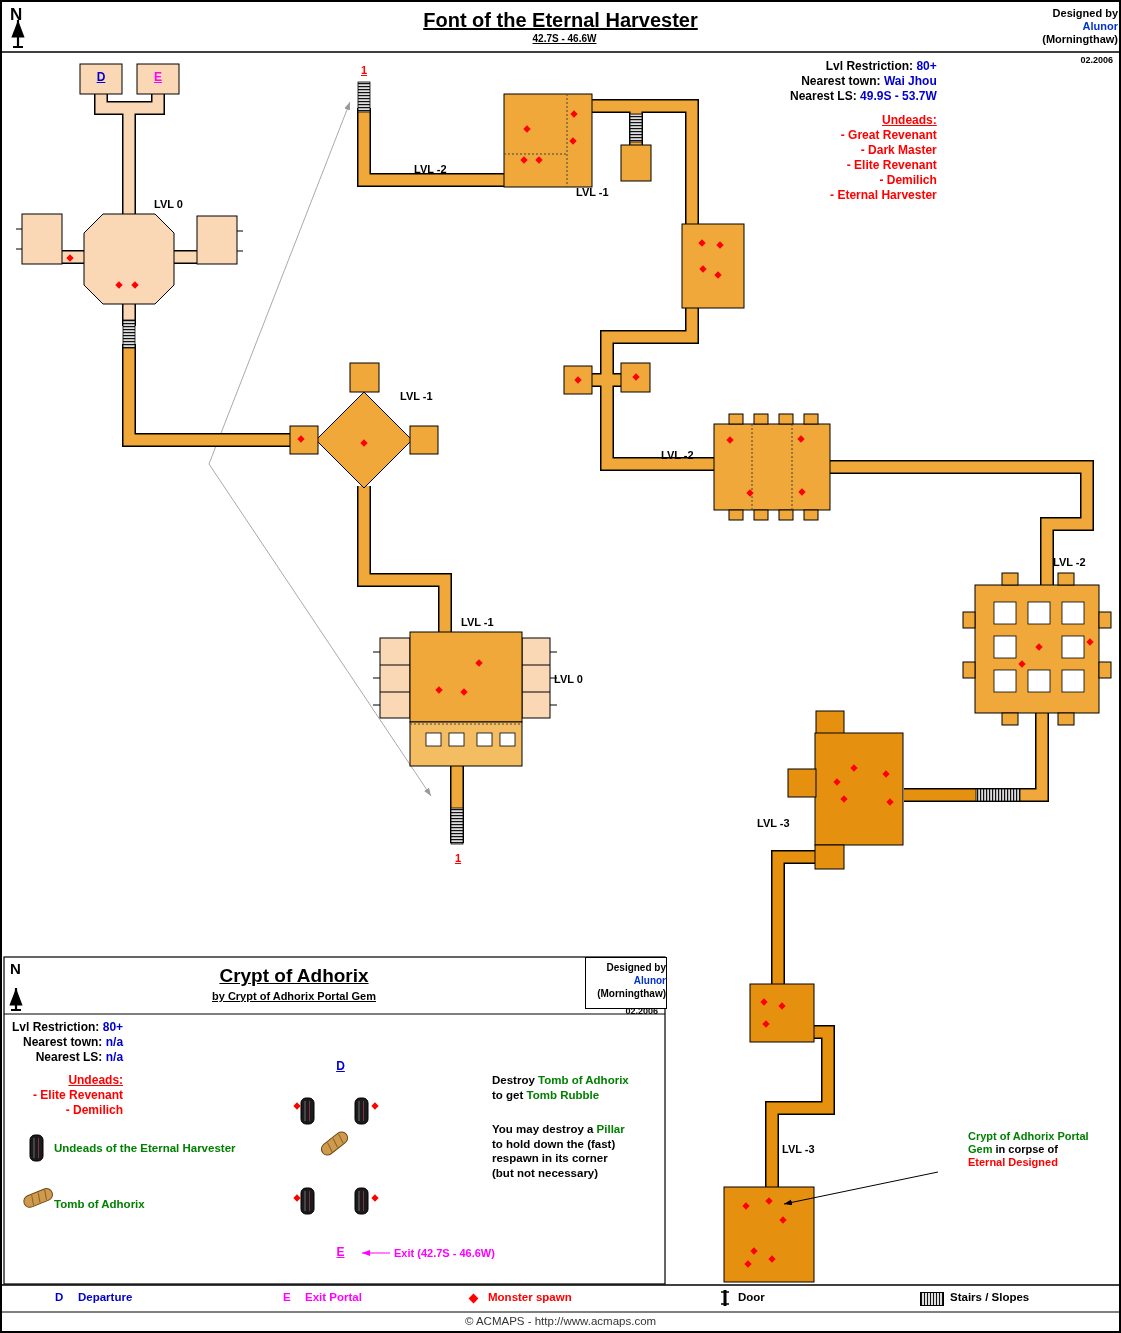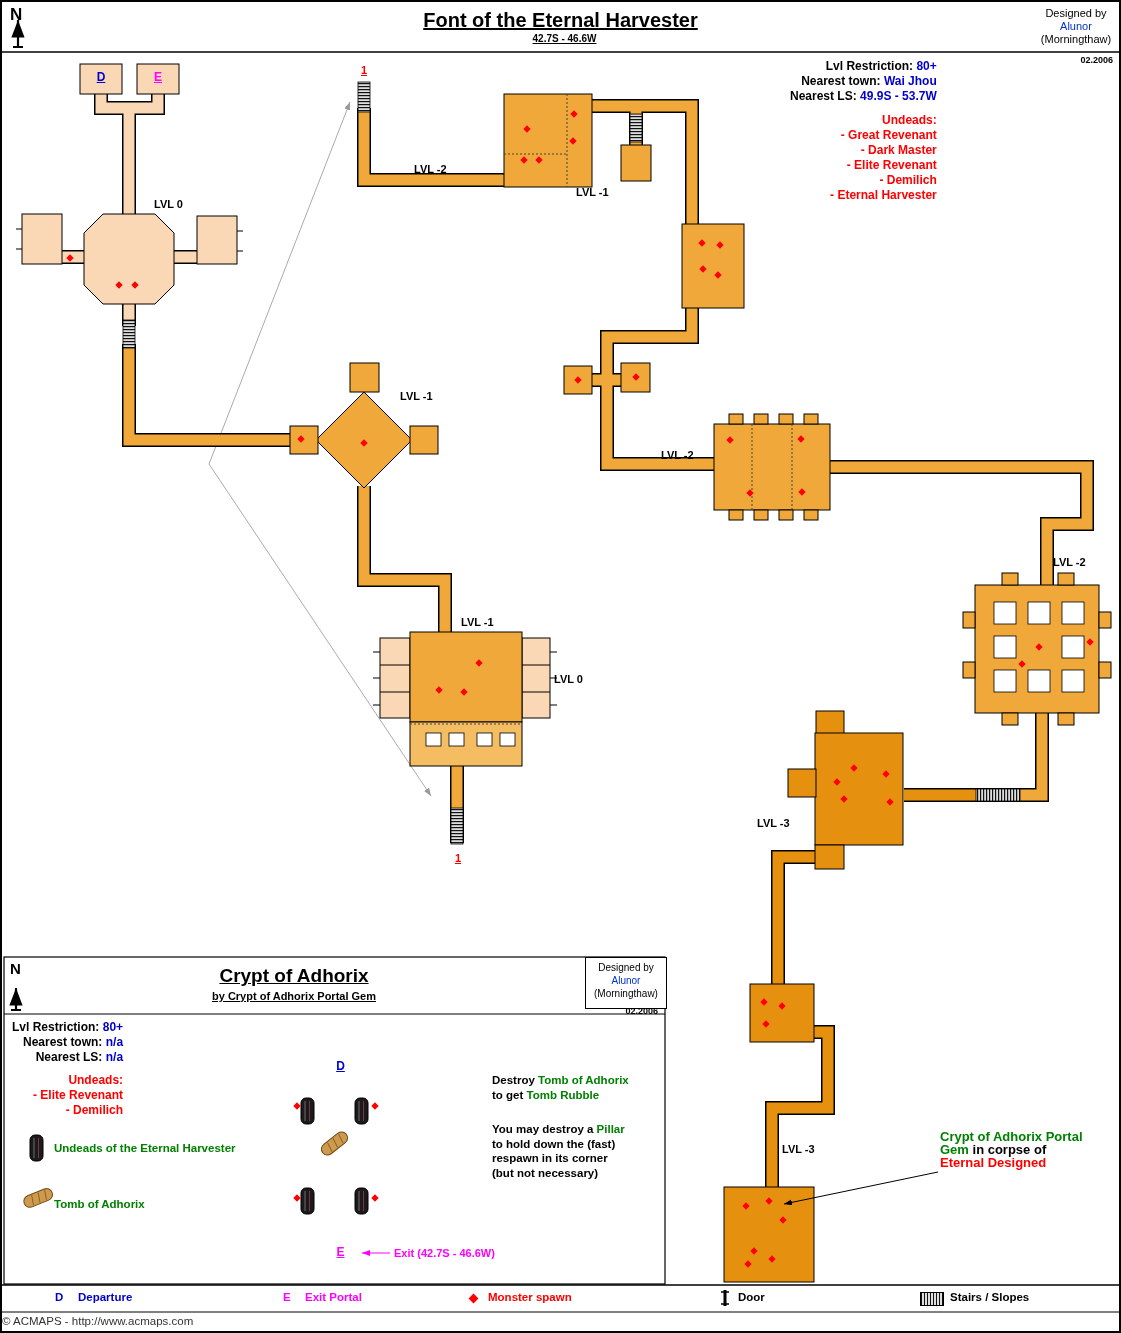--- a/index.html
+++ b/index.html
@@ -3,27 +3,27 @@
 <meta charset="utf-8">
 <style>
   html,body{margin:0;padding:0;background:#888;}
   .page{position:relative;width:1121px;height:1333px;background:#fff;border:2px solid #000;
         box-sizing:border-box;font-family:"Liberation Sans",sans-serif;overflow:hidden;margin:0 auto;}
   .page svg.map{position:absolute;left:0;top:0;}
   .lbl{position:absolute;font-weight:bold;white-space:nowrap;color:#000;}
   .center{text-align:center;text-decoration:underline;}
   .c-blue{color:#0000cd;} .c-dblue{color:#0033cc;} .c-mag{color:#ff00ff;}
   .c-red{color:#ff0000;} .c-green{color:#008000;}
-  .u{}
+  .u{text-decoration:underline;}
   .row{line-height:15px;text-align:right;}
   .diamond{position:absolute;width:7px;height:7px;background:#ff0000;transform:rotate(45deg);}
   .stairs-ico{position:absolute;width:22px;height:12px;border:1px solid #000;
         background:repeating-linear-gradient(90deg,#111 0 1px,#ddd 1px 3px);}
-  .desbox{position:absolute;font-weight:normal;text-align:center;}
-  .footer{position:absolute;left:0;right:0;text-align:left;color:#333;font-size:11.5px;}
+  .desbox{position:absolute;font-weight:bold;text-align:right;}
+  .footer{position:absolute;left:0;right:0;text-align:center;color:#333;font-size:11.5px;}
 </style>
 </head>
 <body>
 
 <div class="page">
 
 <svg class="map" width="1121" height="1333" viewBox="0 0 1121 1333">
   <defs>
     <pattern id="stairsV" width="6" height="3" patternUnits="userSpaceOnUse">
       <rect width="6" height="3" fill="#ddd"></rect>
@@ -341,21 +341,21 @@
 <div class="lbl" style="left:574px;top:184px;font-size:11px">LVL -1</div>
 <div class="lbl" style="left:398px;top:388px;font-size:11px">LVL -1</div>
 <div class="lbl" style="left:659px;top:447px;font-size:11px">LVL -2</div>
 <div class="lbl" style="left:1051px;top:554px;font-size:11px">LVL -2</div>
 <div class="lbl" style="left:459px;top:614px;font-size:11px">LVL -1</div>
 <div class="lbl" style="left:552px;top:671px;font-size:11px">LVL 0</div>
 <div class="lbl" style="left:755px;top:815px;font-size:11px">LVL -3</div>
 <div class="lbl" style="left:780px;top:1141px;font-size:11px">LVL -3</div>
 <div class="lbl c-red center" style="left:446px;top:850px;width:20px;font-size:11px">1</div>
 
-<div class="lbl" style="left:938px;top:1128px;font-size:13px;line-height:13px">
+<div class="lbl" style="left:966px;top:1128px;font-size:11px;line-height:13px">
   <div class="c-green">Crypt of Adhorix Portal</div>
   <div><span class="c-green">Gem</span>
     <span>in corpse of</span></div>
   <div class="c-red">Eternal Designed</div>
 </div>
 
 <div class="lbl" style="left:8px;top:958px;font-size:15px">N</div>
 <div class="lbl center" style="left:2px;top:963px;width:580px;font-size:19px">Crypt of Adhorix</div>
 <div class="lbl center" style="left:2px;top:988px;width:580px;font-size:11px">by Crypt of Adhorix Portal Gem</div>
 <div class="desbox" style="left:583px;top:955px;width:80px;height:47px;border:1px solid #000;background:#fff;font-size:10px;line-height:13px;padding-top:3px">

